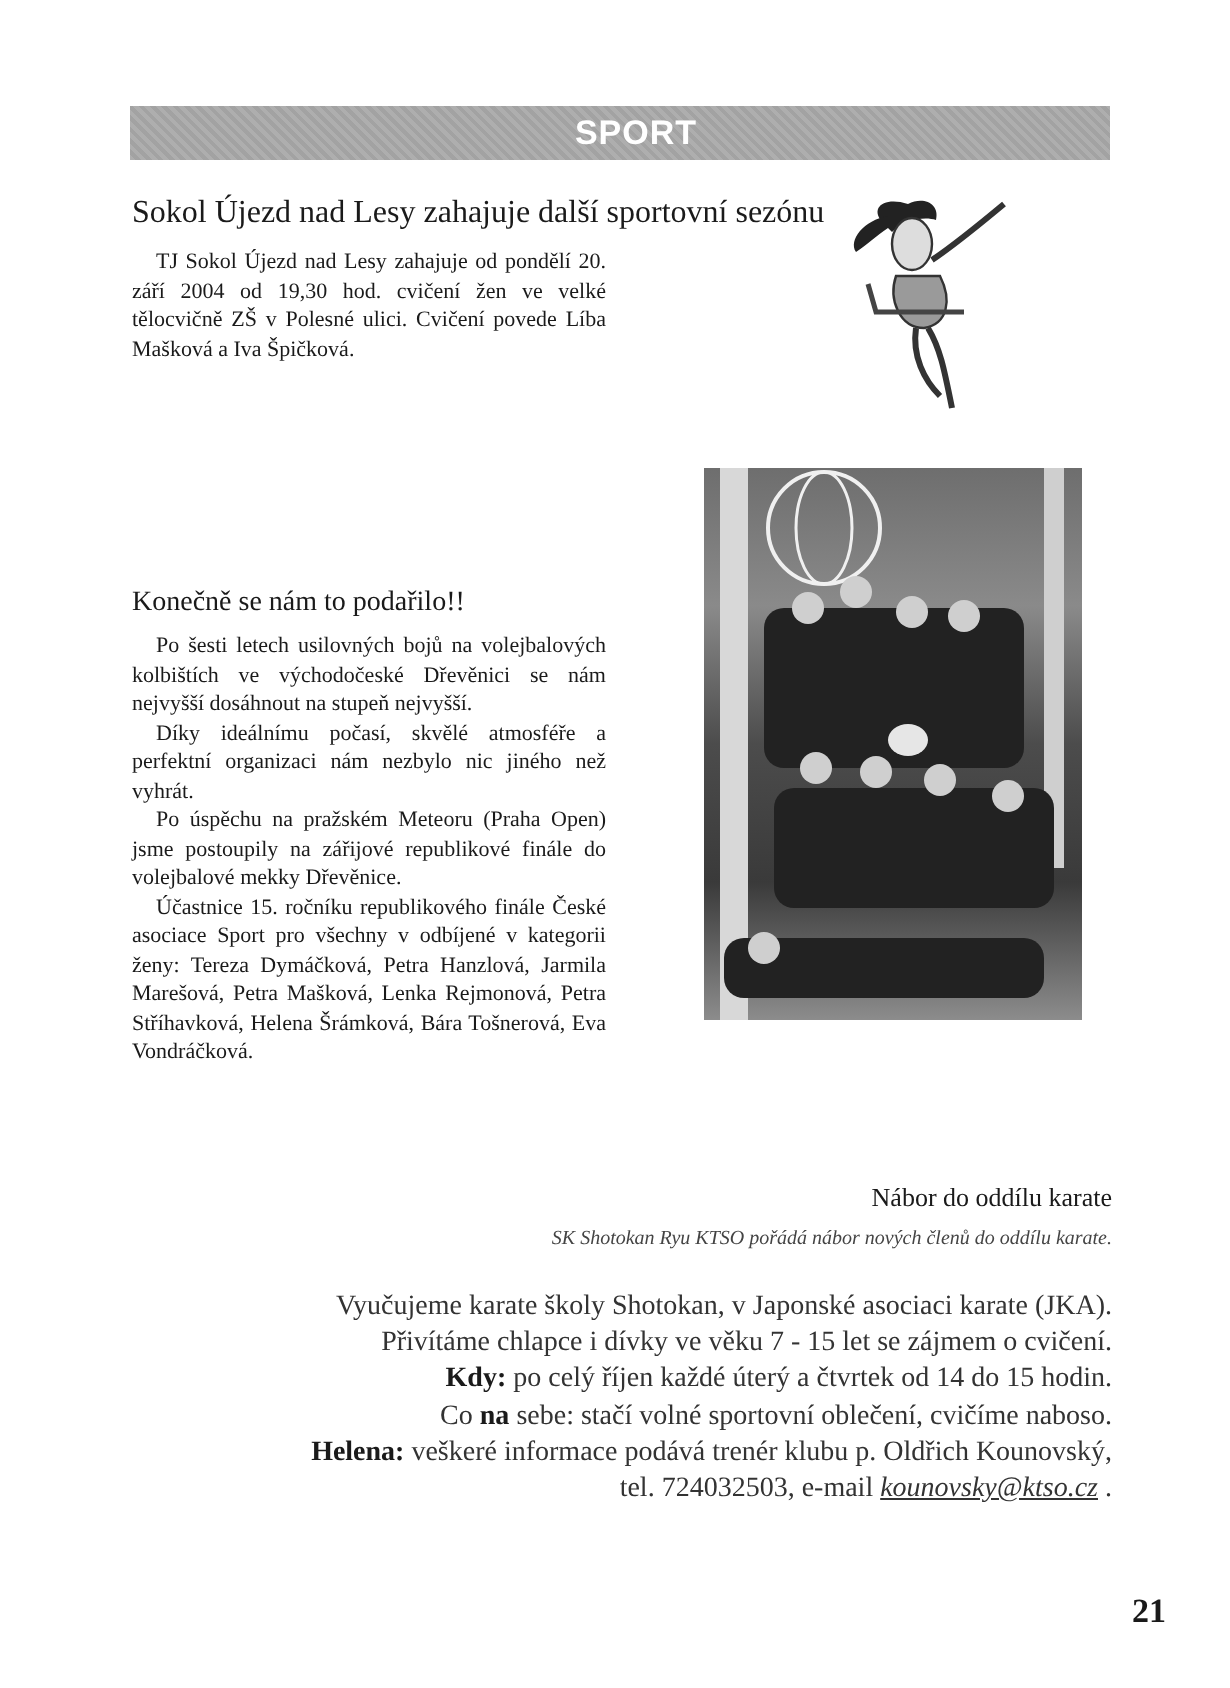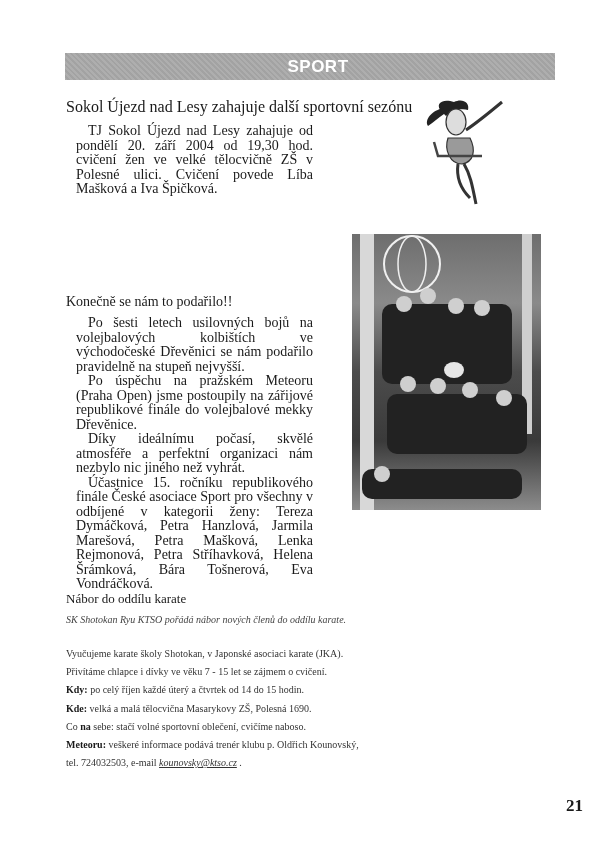--- a/index.html
+++ b/index.html
@@ -5,33 +5,33 @@
   html, body { margin: 0; padding: 0; background: #ffffff; }
   body { width: 615px; height: 844px; position: relative; overflow: hidden;
          font-family: "Liberation Serif", "DejaVu Serif", serif; color: #1a1a1a; }
   .banner { position: absolute; left: 65px; top: 53px; width: 490px; height: 27px;
             background: #a9a9a9;
             background-image: repeating-linear-gradient(45deg, rgba(255,255,255,0.06) 0 2px, rgba(0,0,0,0.04) 2px 4px);
             display: flex; align-items: center; justify-content: center; }
   .banner-title { font-family: "Liberation Sans", "DejaVu Sans", sans-serif; font-weight: bold;
                   color: #ffffff; font-size: 17px; letter-spacing: 0.5px; margin-left: 16px; }
   .art1-title { position: absolute; left: 66px; top: 98px; font-size: 16px; white-space: nowrap; }
-  .col { position: absolute; left: 76px; width: 237px; font-size: 14px; line-height: 14.5px;
+  .col { position: absolute; left: 66px; width: 237px; font-size: 11px; line-height: 14.5px;
          text-align: justify; }
   .col p { margin: 0; text-indent: 12px; }
   .art1-body { top: 124px; }
   .art2-title { position: absolute; left: 66px; top: 294px; font-size: 14px; white-space: nowrap; }
   .art2-body { top: 316px; }
   .cartoon { position: absolute; left: 412px; top: 94px; width: 100px; height: 112px; }
   .photo { position: absolute; left: 352px; top: 234px; width: 189px; height: 276px;
            background: linear-gradient(180deg, #6e6e6e 0%, #8a8a8a 25%, #4c4c4c 50%, #3a3a3a 75%, #8c8c8c 100%); overflow: hidden; }
-  .karate { position: absolute; left: 66px; width: 490px; text-align: left; }
+  .karate { position: absolute; left: 66px; width: 490px; text-align: right; }
   .k-title { top: 591px; font-size: 13px; }
   .k-sub { top: 614px; font-size: 10px; font-style: italic; color: #444; }
-  .k-lines { top: 645px; font-size: 10px; line-height: 18.2px; color: #333; }
+  .k-lines { top: 645px; font-size: 14px; line-height: 18.2px; color: #333; }
   .k-lines div { white-space: nowrap; }
   .k-lines b { color: #1a1a1a; }
   .k-link { text-decoration: underline; font-style: italic; }
   .page-num { position: absolute; left: 534px; top: 796px; font-size: 17px; font-weight: bold; margin-left: 32px; }
 </style>
 </head>
 <body>
 
 <div class="banner">
   <span class="banner-title">SPORT</span>
@@ -48,23 +48,23 @@
   <ellipse cx="44" cy="28" rx="10" ry="13" fill="#ddd" stroke="#333" stroke-width="1.2"></ellipse>
   <path d="M54 36 C66 28, 78 18, 90 8" fill="none" stroke="#333" stroke-width="3"></path>
   <path d="M36 44 C32 56, 38 70, 50 70 C62 68, 64 56, 58 44 Z" fill="#9a9a9a" stroke="#333" stroke-width="1.2"></path>
   <path d="M22 48 L26 62 L70 62" fill="none" stroke="#444" stroke-width="2.5"></path>
   <path d="M46 70 C44 84, 50 96, 58 104" fill="none" stroke="#333" stroke-width="3"></path>
   <path d="M52 70 C58 80, 60 90, 64 110" fill="none" stroke="#333" stroke-width="3"></path>
 </svg>
 
 <div class="art2-title">Konečně se nám to podařilo!!</div>
 <div class="col art2-body">
-  <p>Po šesti letech usilovných bojů na volejbalových kolbištích ve východočeské Dřevěnici se nám podařilo pravidelně na stupeň nejvyšší.</p>
+  <p>Po šesti letech usilovných bojů na volejbalových kolbištích ve východočeské Dřevěnici se nám nejvyšší dosáhnout na stupeň nejvyšší.</p>
+  <p>Díky ideálnímu počasí, skvělé atmosféře a perfektní organizaci nám nezbylo nic jiného než vyhrát.</p>
   <p>Po úspěchu na pražském Meteoru (Praha Open) jsme postoupily na zářijové republikové finále do volejbalové mekky Dřevěnice.</p>
-  <p>Díky ideálnímu počasí, skvělé atmosféře a perfektní organizaci nám nezbylo nic jiného než vyhrát.</p>
   <p>Účastnice 15. ročníku republikového finále České asociace Sport pro všechny v odbíjené v kategorii ženy: Tereza Dymáčková, Petra Hanzlová, Jarmila Marešová, Petra Mašková, Lenka Rejmonová, Petra Stříhavková, Helena Šrámková, Bára Tošnerová, Eva Vondráčková.</p>
 </div>
 
 <div class="photo">
   <svg width="189" height="276" viewBox="0 0 189 276">
     <rect x="8" y="0" width="14" height="276" fill="#d8d8d8"></rect>
     <rect x="170" y="0" width="10" height="200" fill="#cfcfcf"></rect>
     <circle cx="60" cy="30" r="28" fill="none" stroke="#f0f0f0" stroke-width="2"></circle>
     <ellipse cx="60" cy="30" rx="14" ry="28" fill="none" stroke="#f0f0f0" stroke-width="1.5"></ellipse>
     <g fill="#222">
@@ -86,19 +86,18 @@
     <ellipse cx="102" cy="136" rx="10" ry="8" fill="#e6e6e6"></ellipse>
   </svg>
 </div>
 
 <div class="karate k-title">Nábor do oddílu karate</div>
 <div class="karate k-sub">SK Shotokan Ryu KTSO pořádá nábor nových členů do oddílu karate.</div>
 <div class="karate k-lines">
   <div>Vyučujeme karate školy Shotokan, v Japonské asociaci karate (JKA).</div>
   <div>Přivítáme chlapce i dívky ve věku 7 - 15 let se zájmem o cvičení.</div>
   <div><b>Kdy:</b><span> po celý říjen každé úterý a čtvrtek od 14 do 15 hodin.</span></div>
-  <div><b>Kde:</b><span> velká a malá tělocvična Masarykovy ZŠ, Polesná 1690.</span></div>
   <div><span>Co </span><b>na</b><span> sebe: stačí volné sportovní oblečení, cvičíme naboso.</span></div>
-  <div><b>Meteoru:</b><span> veškeré informace podává trenér klubu p. Oldřich Kounovský,</span></div>
+  <div><b>Helena:</b><span> veškeré informace podává trenér klubu p. Oldřich Kounovský,</span></div>
   <div><span>tel. 724032503, e-mail </span><span class="k-link">kounovsky@ktso.cz</span><span> .</span></div>
 </div>
 
 <div class="page-num">21</div>
 
 </body></html>

